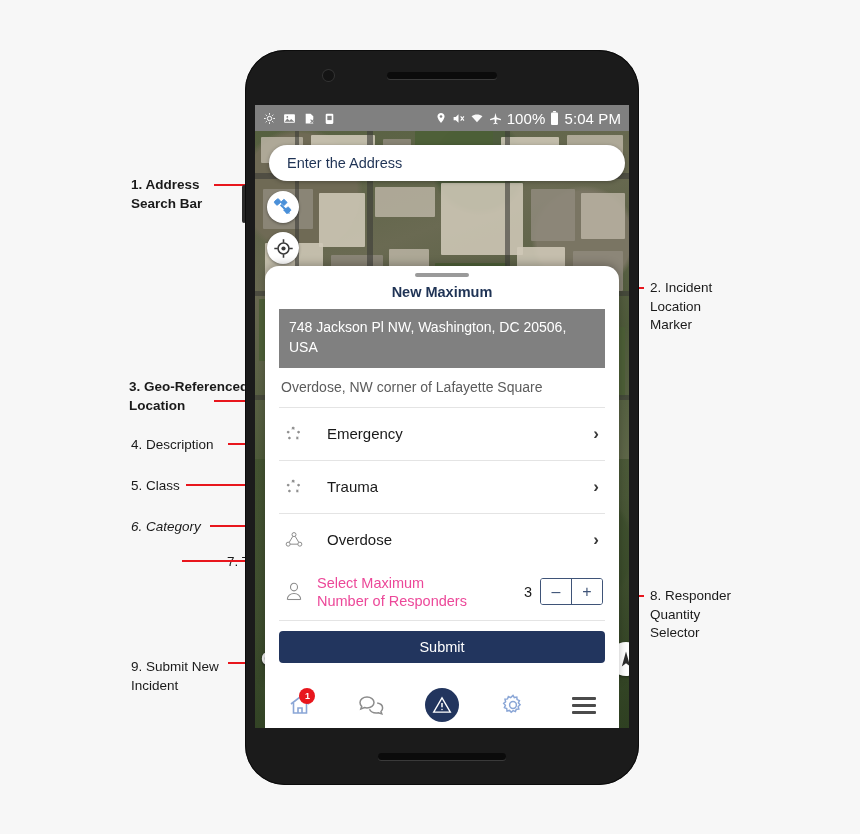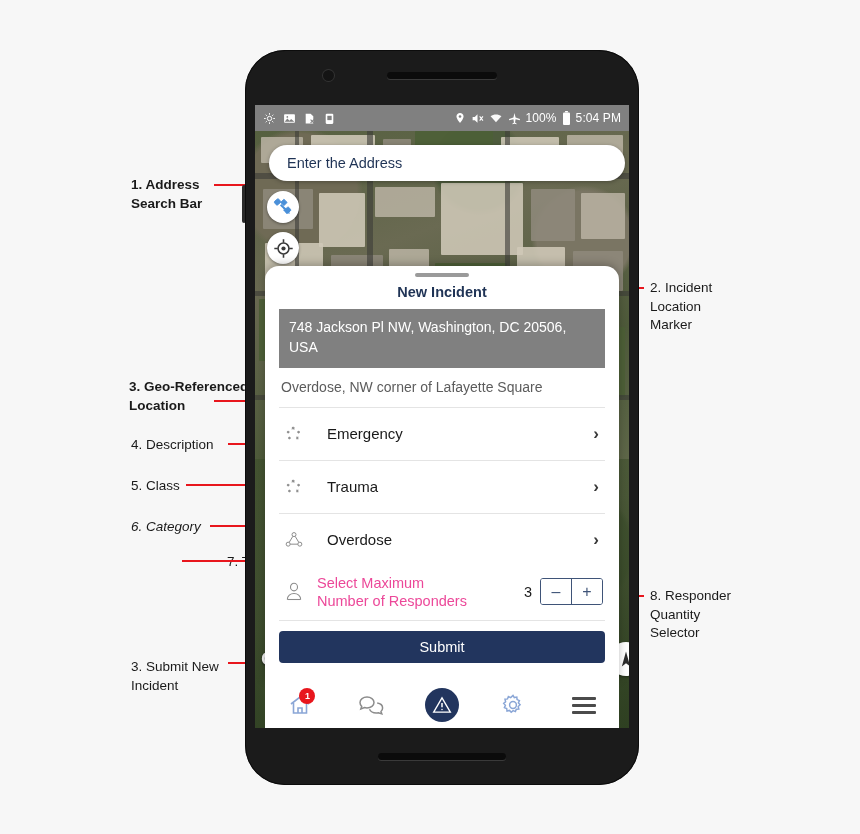--- a/index.html
+++ b/index.html
@@ -112,21 +112,21 @@
     display: flex;
     align-items: center;
     padding: 0 8px;
     color: #fff;
     font-size: 12.5px;
     z-index: 30;
   }
   .sb-left { display: flex; align-items: center; gap: 7px; }
   .sb-right { margin-left: auto; display: flex; align-items: center; gap: 5px; }
   .sb-icon { display: inline-flex; align-items: center; }
-  .sb-text { font-size: 12px; letter-spacing: .1px; }
+  .sb-text { font-size: 15px; letter-spacing: .1px; }
 
   
   .map {
     position: absolute;
     left: 0; top: 26px;
     width: 374px;
     height: 597px;
     overflow: hidden;
   }
   .map-canvas {
@@ -443,21 +443,21 @@
 <div class="arrowhead right" style="left:288px; top:479px;"></div>
 
 <div class="callout left" style="left:131px; top:518px; width:140px;font-style:italic;">6. Category</div>
 <div class="leader" style="left:210px; top:525px; width:80px;"></div>
 <div class="arrowhead right" style="left:288px; top:520px;"></div>
 
 <div class="callout left" style="left:131px; top:553px; width:140px;text-align:right;">7. Type</div>
 <div class="leader" style="left:182px; top:560px; width:108px;"></div>
 <div class="arrowhead right" style="left:288px; top:555px;"></div>
 
-<div class="callout left" style="left:131px; top:658px; width:140px;">3. Submit New
+<div class="callout left" style="left:131px; top:658px; width:140px;">9. Submit New
      Incident</div>
 <div class="leader" style="left:228px; top:662px; width:46px;"></div>
 <div class="arrowhead right" style="left:272px; top:657px;"></div>
 
 <div class="callout right" style="left:650px; top:279px; width:130px;">2. Incident
      Location
      Marker</div>
 <div class="leader" style="left:600px; top:287px; width:44px;"></div>
 <div class="arrowhead left" style="left:458px; top:282px;"></div>
 <div class="leader" style="left:469px; top:287px; width:131px;"></div>
@@ -609,21 +609,21 @@
       <div class="g-logo">G</div>
       <div class="compass-circle">
         <svg width="20" height="20" viewBox="0 0 24 24">
           <path d="M12 3l5 18-5-4-5 4z" fill="#2c2c2c"></path>
         </svg>
       </div>
     </div>
 
     <div class="sheet">
       <div class="sheet-handle"></div>
-      <div class="sheet-title">New Incident</div>
+      <div class="sheet-title">New Maximum</div>
 
       <div class="sheet-inner">
         <div class="addr-box">748 Jackson Pl NW, Washington, DC 20506, USA</div>
 
         <div class="desc-row">Overdose, NW corner of Lafayette Square</div>
 
         <div class="opt-row">
           <span class="opt-icon">
             <svg width="20" height="20" viewBox="0 0 24 24" fill="none" stroke="#8c8c8c" stroke-width="1.1">
               <g>

